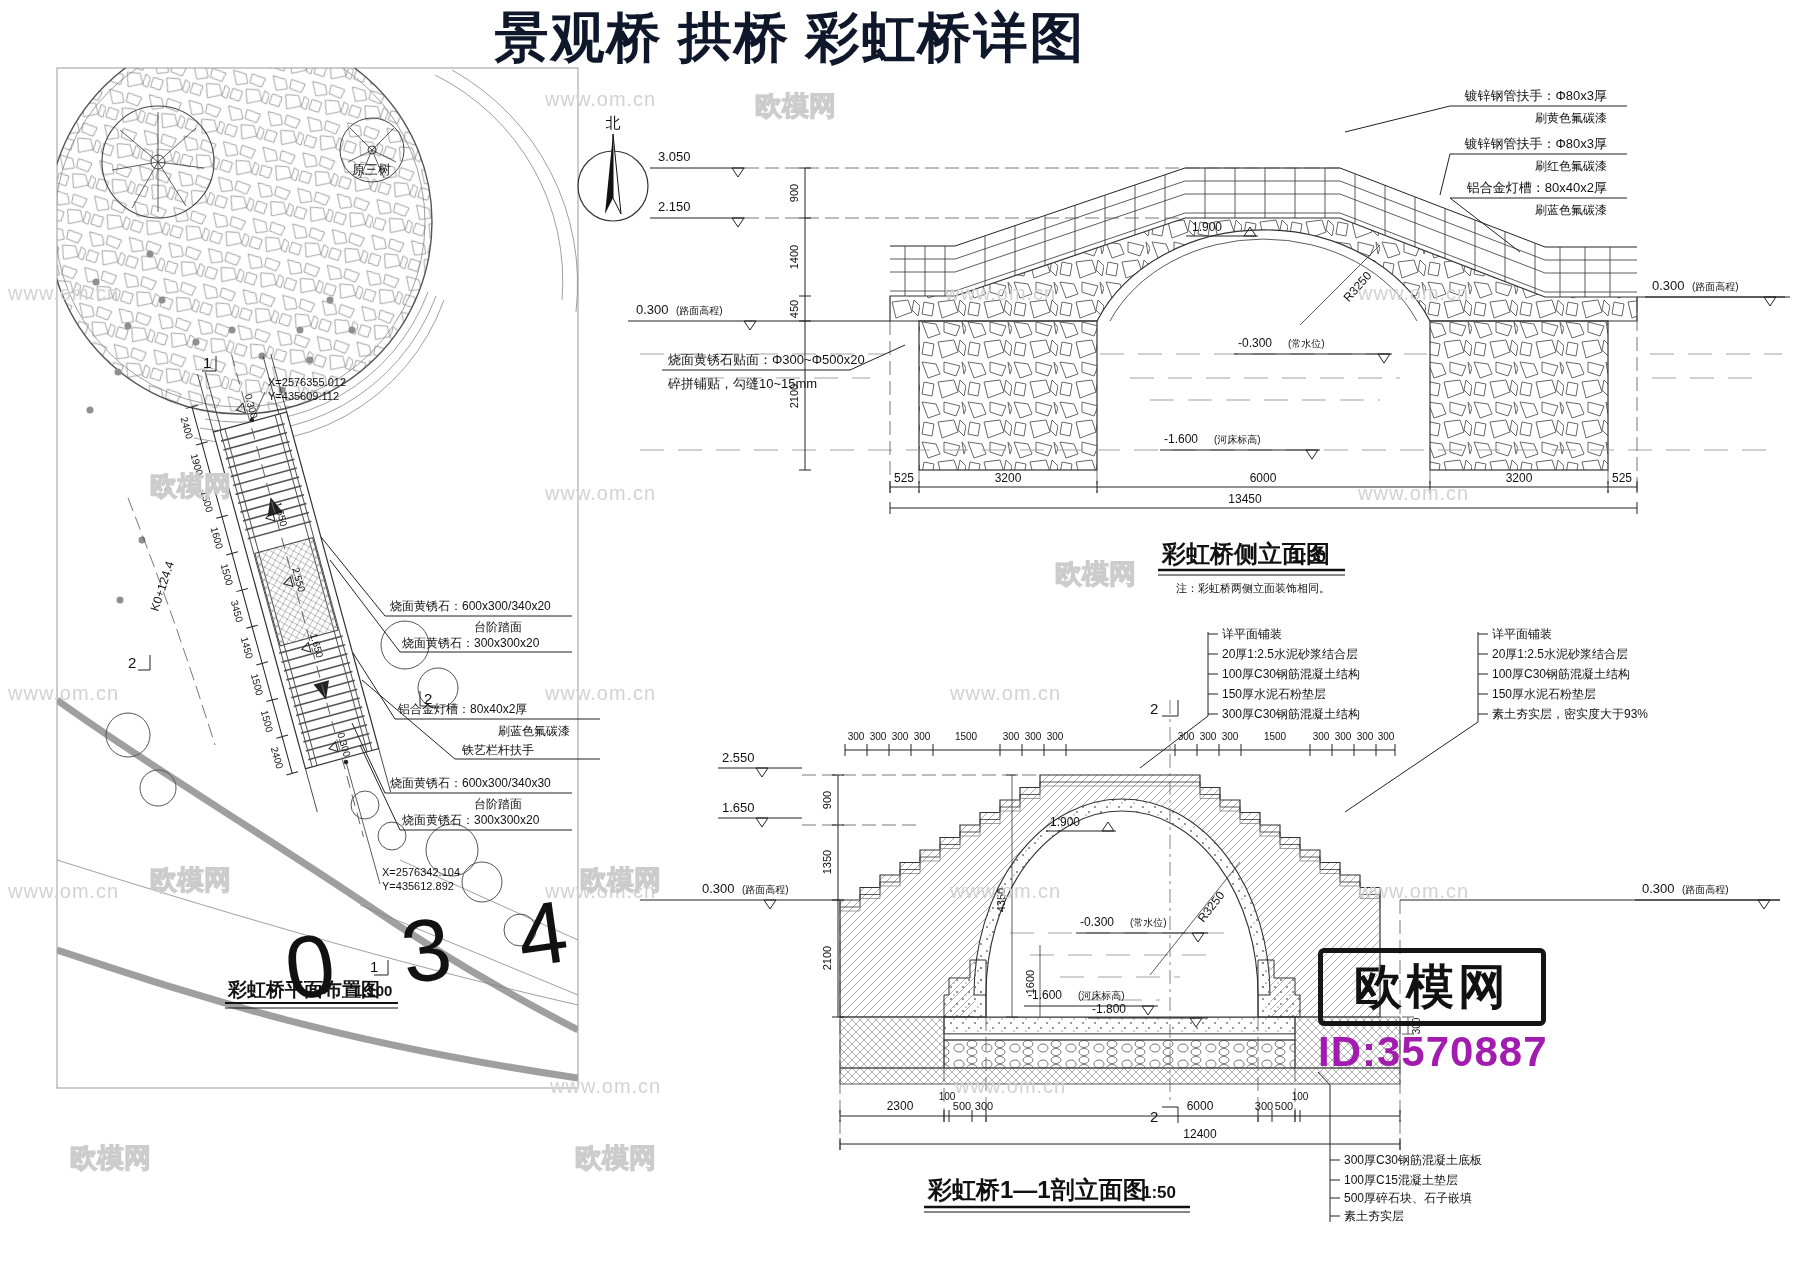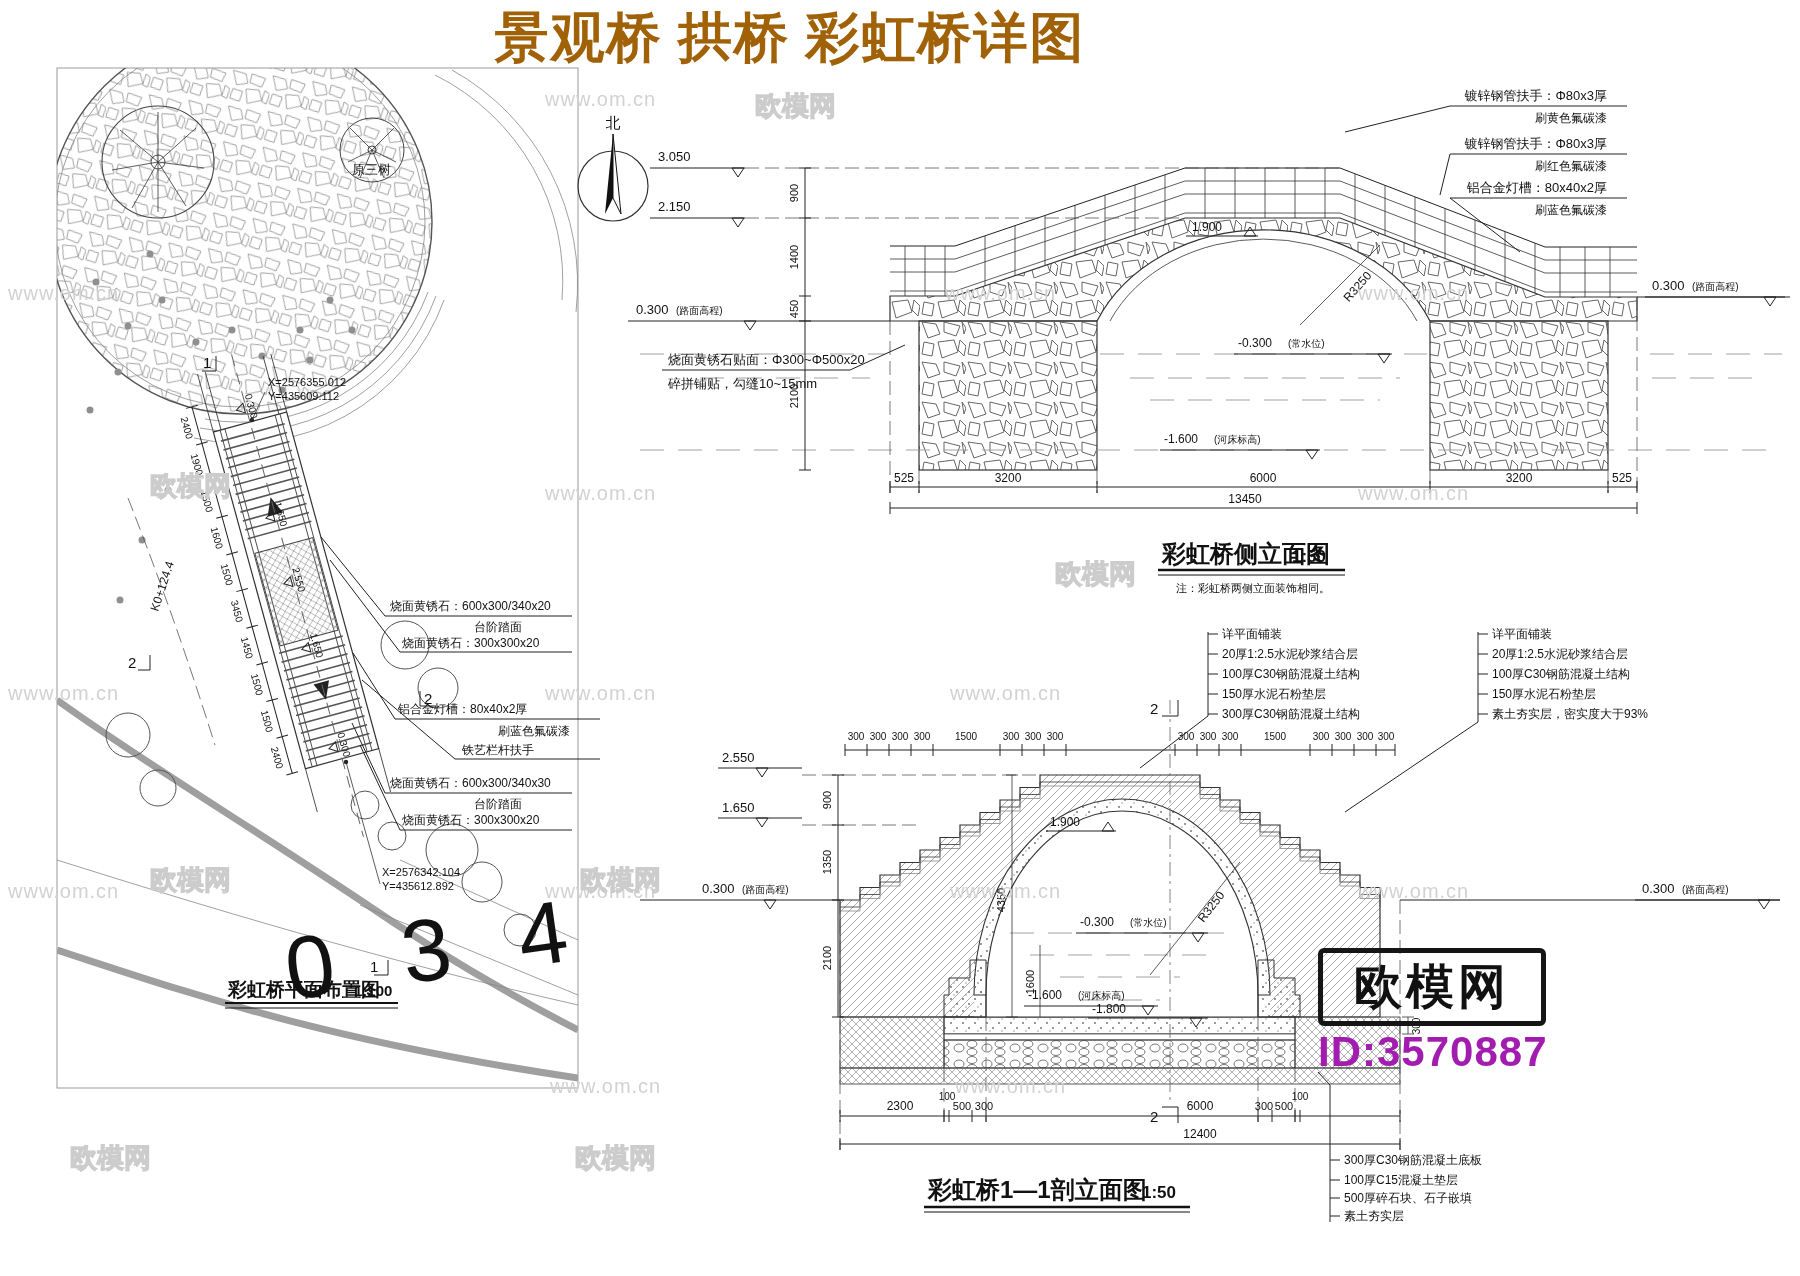--- a/index.html
+++ b/index.html
@@ -1,19 +1,19 @@
 <!DOCTYPE html>
 <html><head>
 <meta charset="utf-8">
 <style>
   html,body{margin:0;padding:0;background:#fff;}
   #stage{position:relative;width:1800px;height:1276px;background:#fff;overflow:hidden;
          font-family:"Liberation Sans",sans-serif;}
   #main-title{position:absolute;left:330px;top:2px;width:920px;text-align:center;
-              font-family:"Liberation Serif",serif;font-weight:600;font-size:54px;color:#a16207;
+              font-family:"Liberation Serif",serif;font-weight:600;font-size:54px;color:#0f172a;
               letter-spacing:2px;white-space:nowrap;}
   .wm{position:absolute;pointer-events:none;white-space:nowrap;}
   .wm-url{color:#d2d2d2;font-size:20px;letter-spacing:1px;}
   .wm-brand{font-size:27px;font-weight:700;color:transparent;-webkit-text-stroke:1.2px #cccccc;}
   #logo-box{position:absolute;left:1318px;top:948px;width:218px;height:68px;border:5px solid #151515;
             border-radius:6px;display:flex;align-items:center;justify-content:center;}
   #logo-text{font-size:48px;font-weight:800;color:#111;letter-spacing:4px;}
   #logo-id{position:absolute;left:1318px;top:1028px;font-size:42px;font-weight:700;color:#a21caf;letter-spacing:1px;}
   svg text{font-family:"Liberation Sans",sans-serif;fill:#111;}
   .t10{font-size:10px;} .t11{font-size:11px;} .t12{font-size:12px;} .t13{font-size:13px;}

